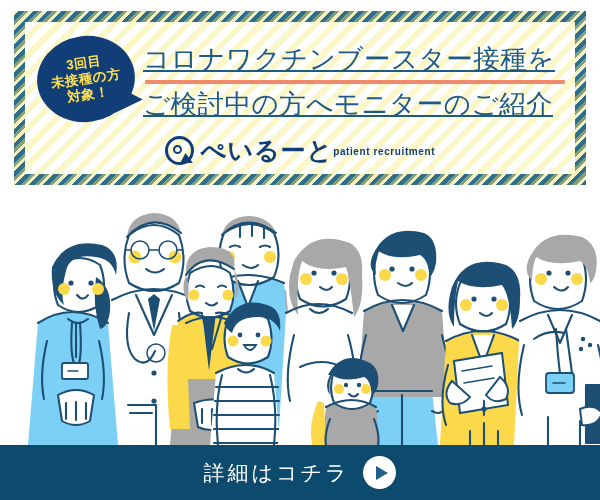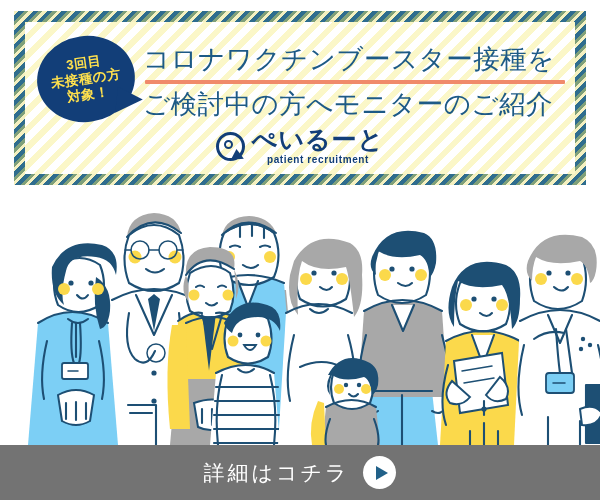--- a/index.html
+++ b/index.html
@@ -53,21 +53,21 @@
   .badge-l2{font-size:13.5px;}
   .badge-l3{font-size:13.5px;}
 
   
   .headline{
     position:absolute;left:118px;top:17px;right:6px;
     color:#1b4f72;
   }
   .hl-line{
     font-size:26.5px;line-height:40px;letter-spacing:.5px;color:#1d5a86;
-    white-space:nowrap;font-weight:400;
+    white-space:nowrap;font-weight:400;text-decoration:underline;
   }
   .hl-rule{
     height:4px;width:420px;background:#f08a6a;margin:1px 0 0 2px;border-radius:1px;
   }
 
   
   .logo{
     position:absolute;left:0;right:0;bottom:9px;
     display:flex;align-items:center;justify-content:center;gap:7px;
   }
@@ -79,37 +79,37 @@
   .logo-mark .ring:after{
     content:"";position:absolute;right:-2px;bottom:-5px;
     width:0;height:0;border-left:11px solid #123e78;
     border-top:5px solid transparent;border-bottom:7px solid transparent;
     transform:rotate(28deg);
   }
   .logo-mark .dot{
     position:absolute;left:8.5px;top:8.5px;width:9px;height:9px;
     border:2.5px solid #123e78;border-radius:50%;box-sizing:border-box;
   }
-  .logo-txt{display:flex;flex-direction:column;align-items:center;}
+  .logo-txt{display:flex;flex-direction:row;align-items:center;}
   .logo-name{
     font-size:25px;font-weight:bold;color:#123e78;line-height:1;
     letter-spacing:1px;
   }
   .logo-sub{
     font-size:10px;font-weight:bold;color:#123e78;letter-spacing:.6px;
     margin-top:2px;
   }
 
   
   .illus{position:absolute;left:0;top:195px;width:600px;height:250px;background:#ffffff;overflow:hidden;}
   .illus svg{display:block;width:600px;height:250px;}
 
   
   .cta{
-    position:absolute;left:0;bottom:0;width:600px;height:55px;background:#737373;
+    position:absolute;left:0;bottom:0;width:600px;height:55px;background:#0c4a6e;
     display:flex;align-items:center;justify-content:center;gap:14px;cursor:pointer;
   }
   .cta-label{
     color:#ffffff;font-size:21px;letter-spacing:3px;font-weight:500;
   }
   .cta-play{
     width:33px;height:33px;border-radius:50%;background:#ffffff;
     display:flex;align-items:center;justify-content:center;
   }
   .cta-play i{

